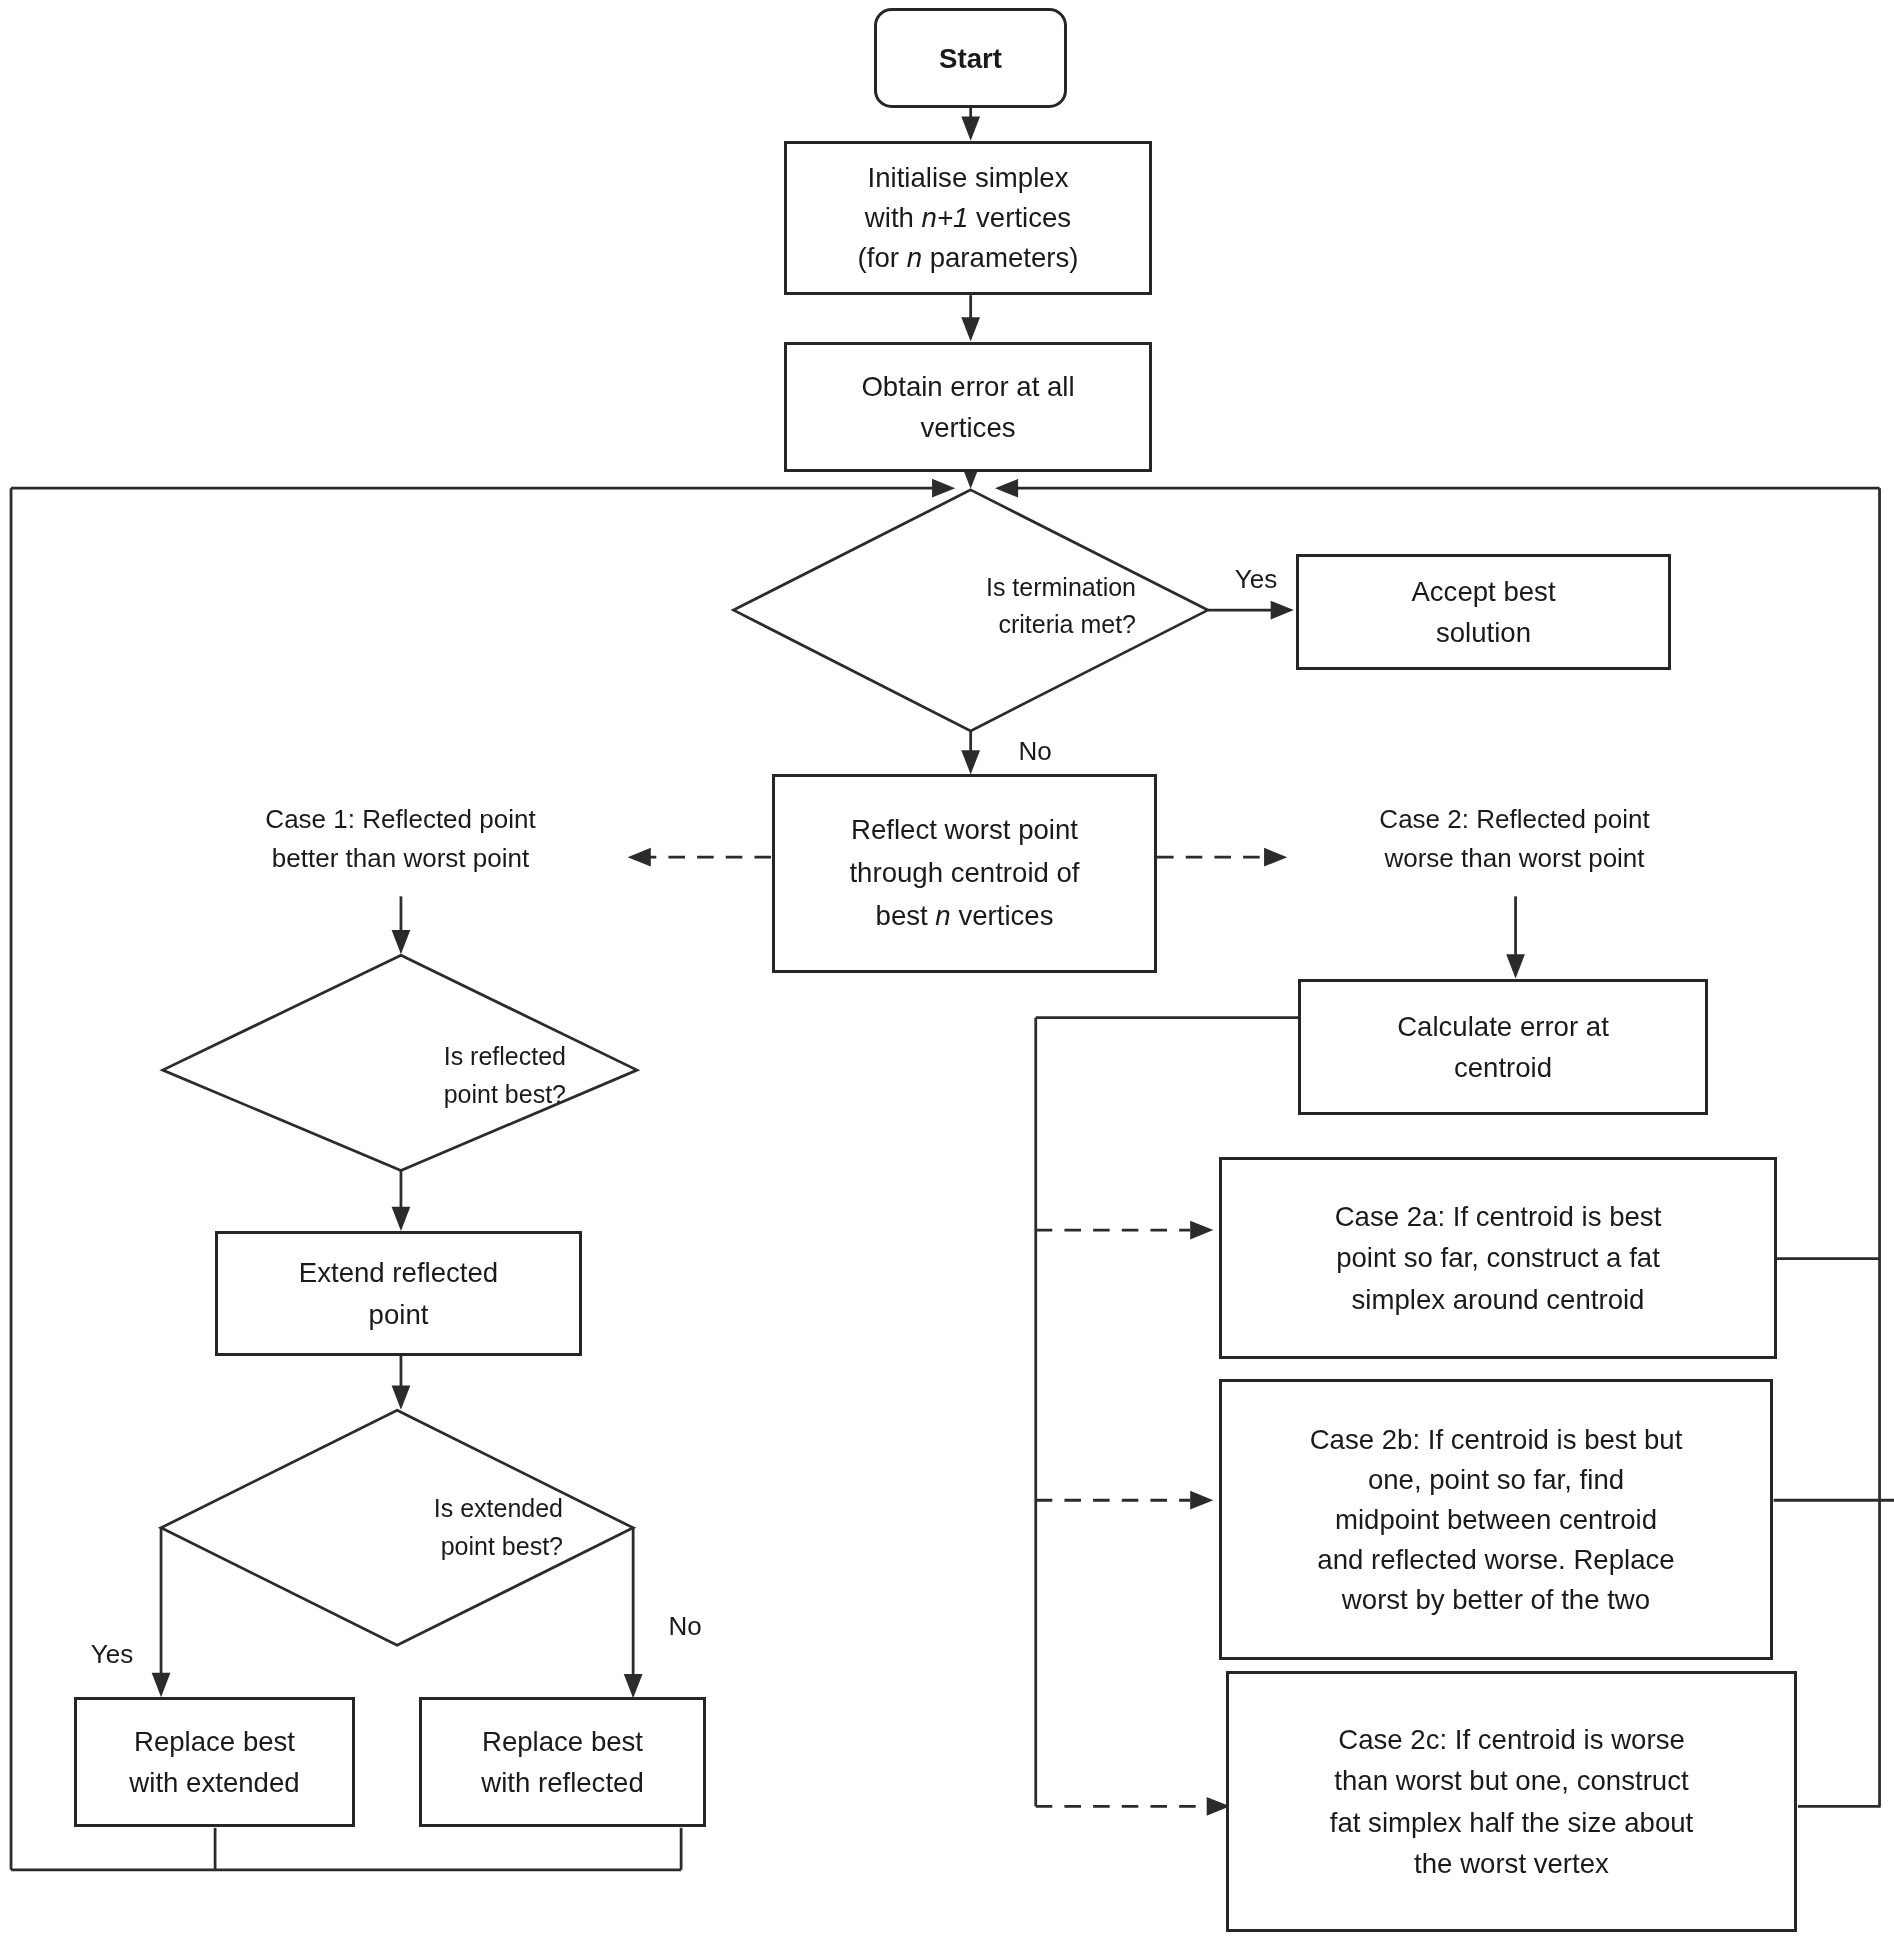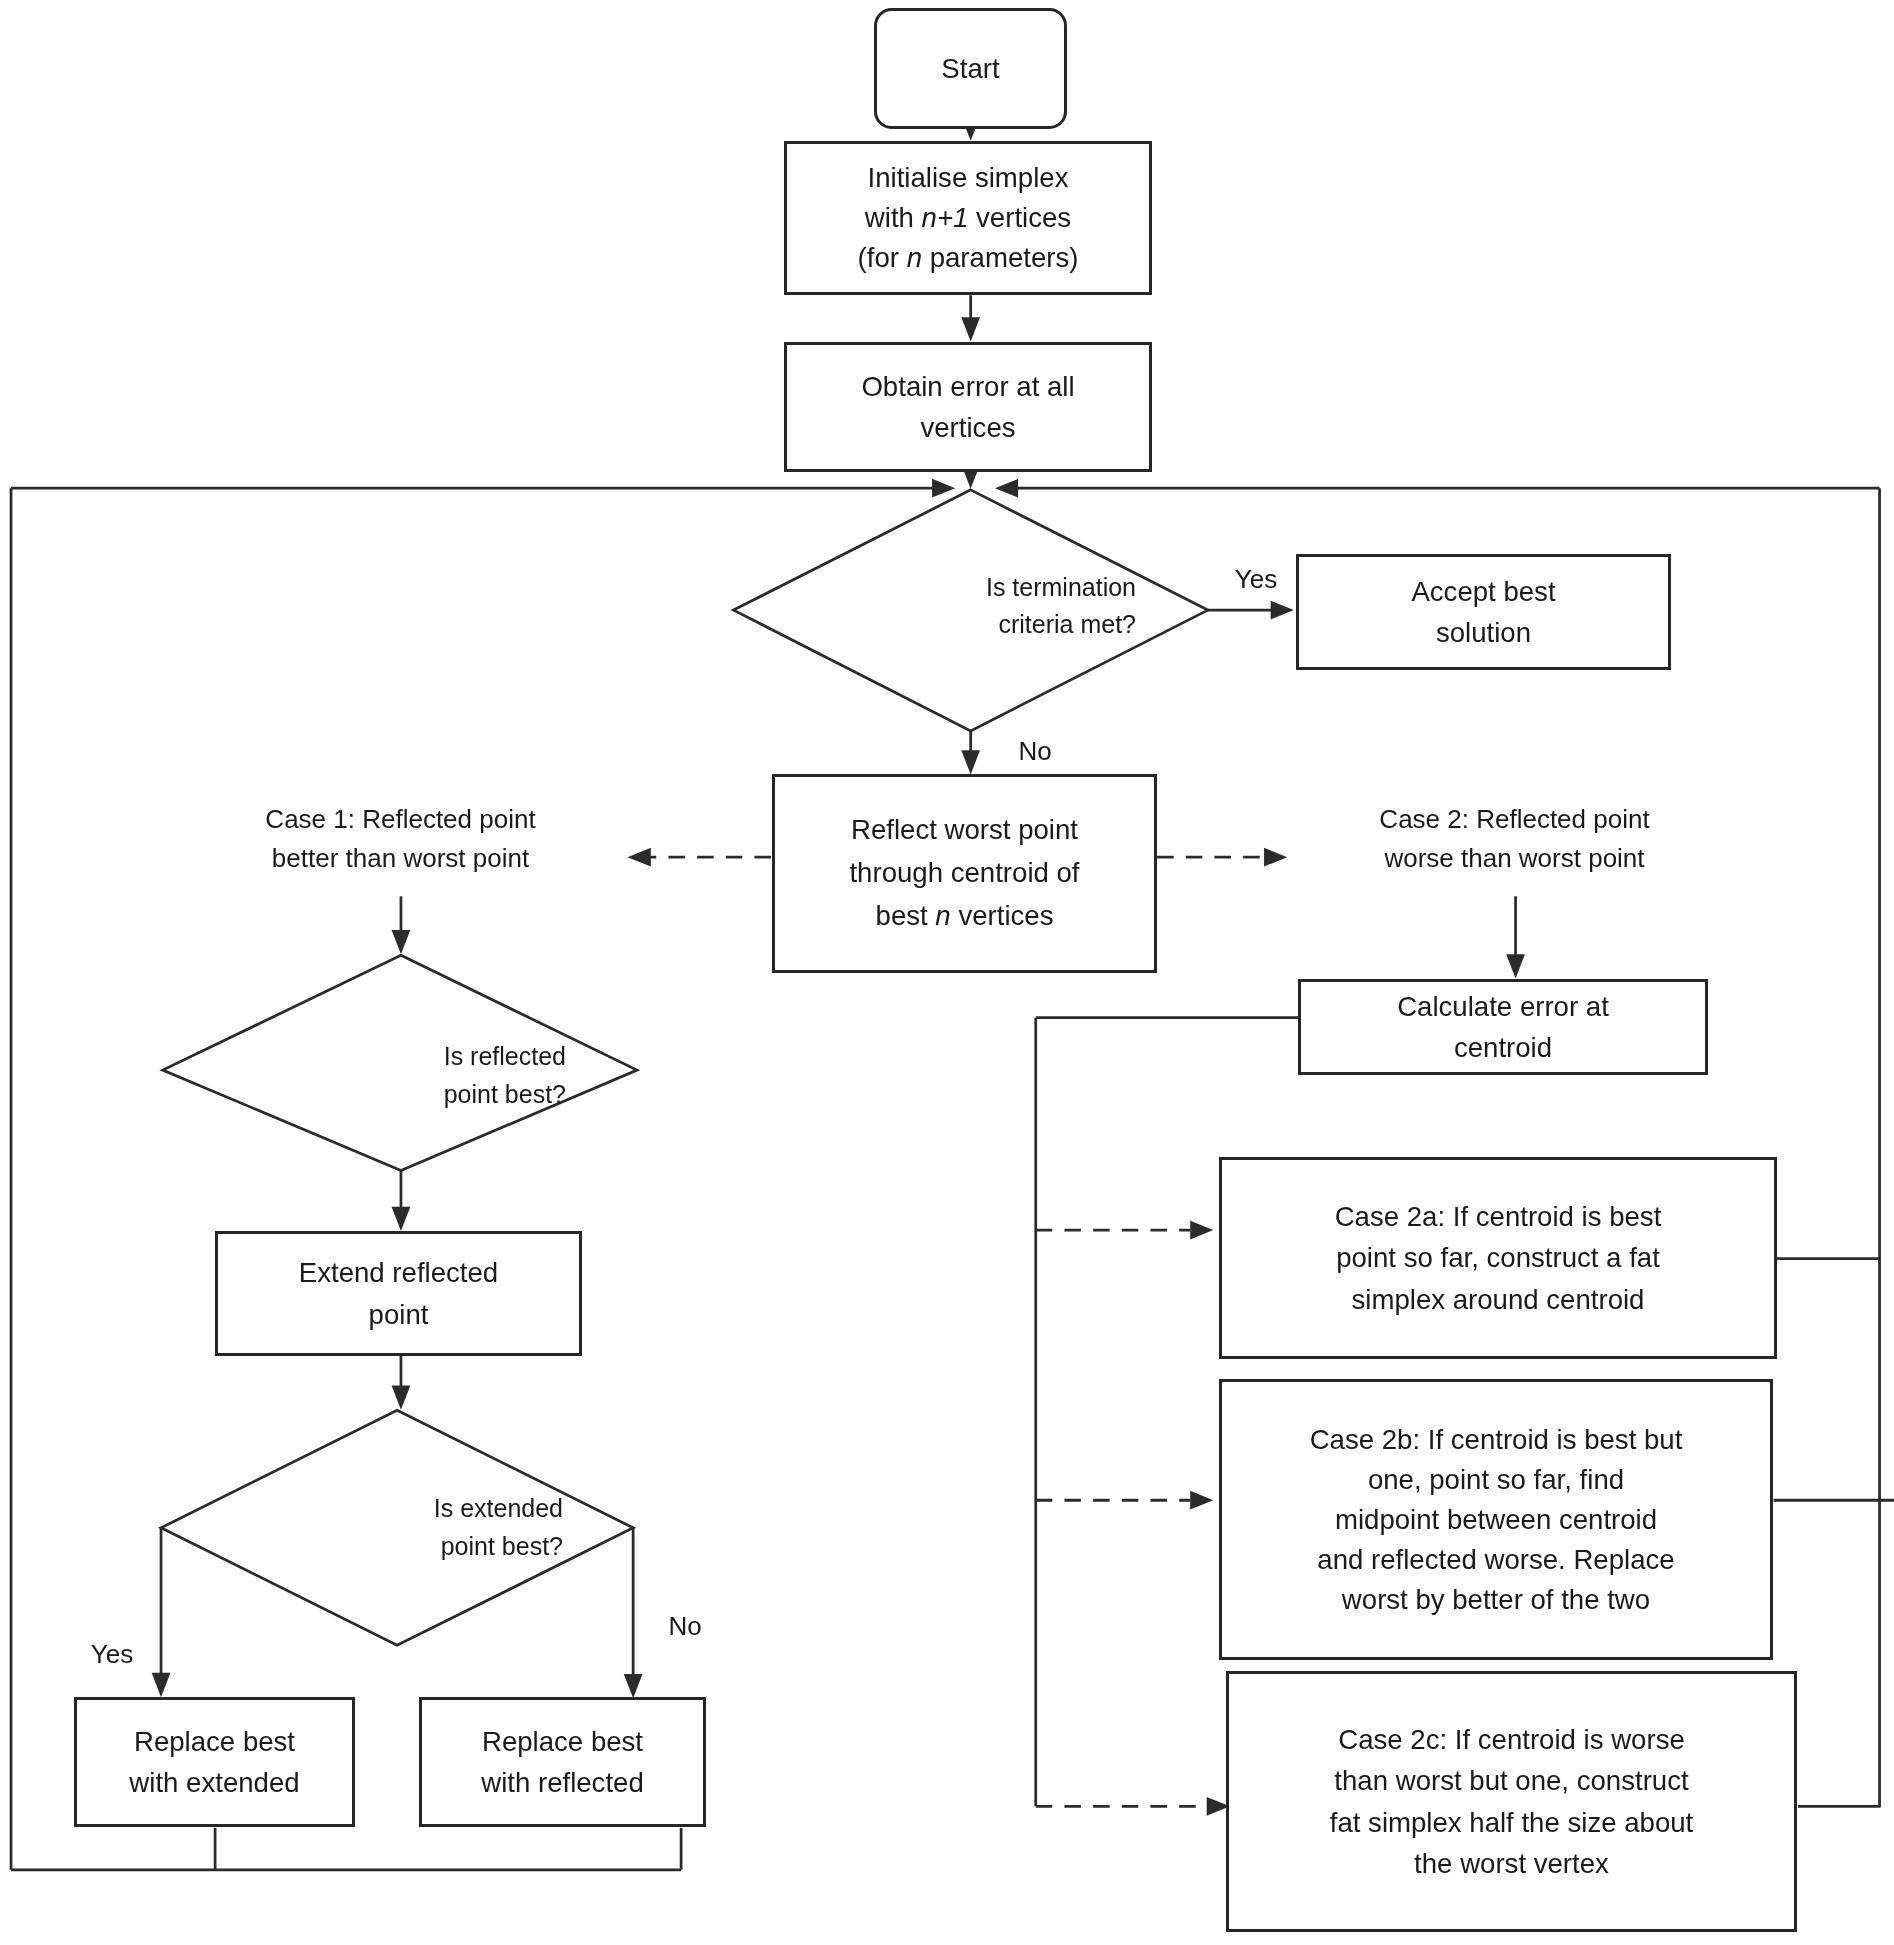--- a/index.html
+++ b/index.html
@@ -88,21 +88,21 @@
       <polygon points="727,2556 710,2512 744,2512"></polygon>
       <polygon points="292,3077 275,3033 309,3033"></polygon>
       <polygon points="1148,3079 1131,3035 1165,3035"></polygon>
       <polygon points="2748,1774 2731,1730 2765,1730"></polygon>
       <polygon points="2200,2230 2158,2213 2158,2247"></polygon>
       <polygon points="2200,2720 2158,2703 2158,2737"></polygon>
       <polygon points="2230,3275 2188,3258 2188,3292"></polygon>
     </g>
   </svg>
 
-  <div class="node rounded" style="left:874px; top:8.3px; width:193px; height:121px;">
+  <div class="node rounded" style="left:874px; top:8.3px; width:193px; height:100px;font-weight:bold;">
     <span>Start</span>
   </div>
 
   <div class="node" style="left:784px; top:141px; width:368px; height:154px; line-height:1.45;">
     <span class="line-block">Initialise simplex</span>
     <span class="line-block"><span>with </span><i>n+1</i><span> vertices</span></span>
     <span class="line-block"><span>(for </span><i>n</i><span> parameters)</span></span>
   </div>
 
   <div class="node" style="left:784px; top:342px; width:368px; height:130px;justify-content:center;">
@@ -170,21 +170,21 @@
   <div class="node" style="left:74px; top:1697px; width:281px; height:130px;">
     <span class="line-block">Replace best</span>
     <span class="line-block">with extended</span>
   </div>
 
   <div class="node" style="left:419px; top:1697px; width:287px; height:130px;">
     <span class="line-block">Replace best</span>
     <span class="line-block">with reflected</span>
   </div>
 
-  <div class="node" style="left:1298px; top:979px; width:410px; height:96px;">
+  <div class="node" style="left:1298px; top:979px; width:410px; height:136px;">
     <span class="line-block">Calculate error at</span>
     <span class="line-block">centroid</span>
   </div>
 
   <div class="node" style="left:1219px; top:1157px; width:558px; height:202px;">
     <span class="line-block">Case 2a: If centroid is best</span>
     <span class="line-block">point so far, construct a fat</span>
     <span class="line-block">simplex around centroid</span>
   </div>
 

